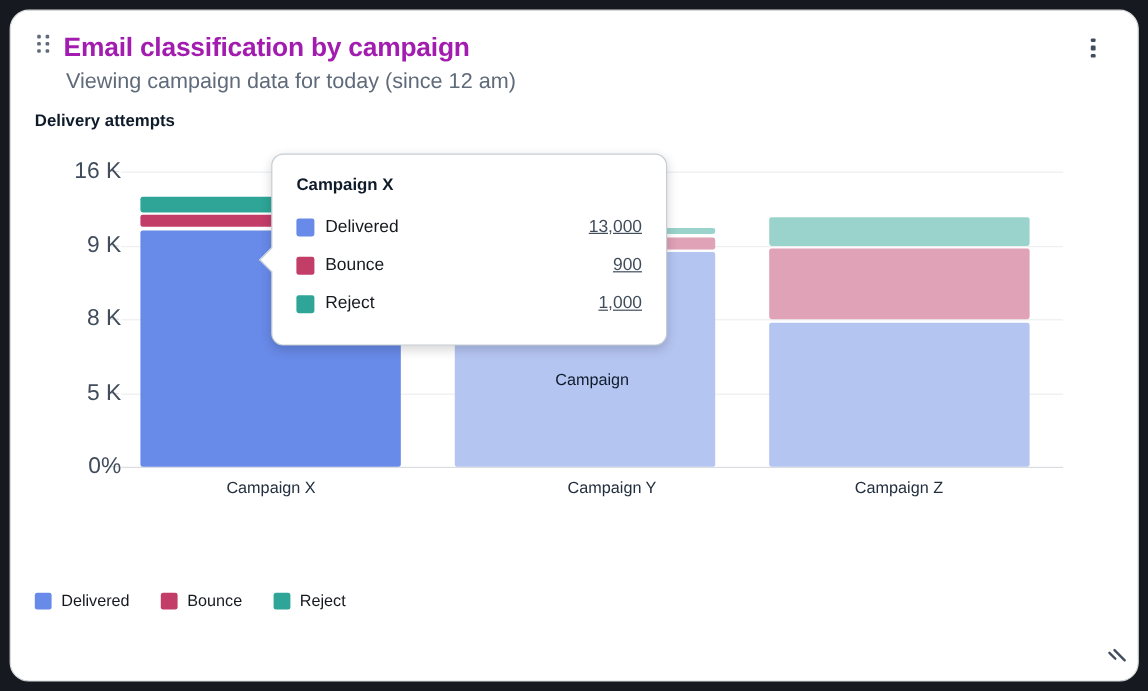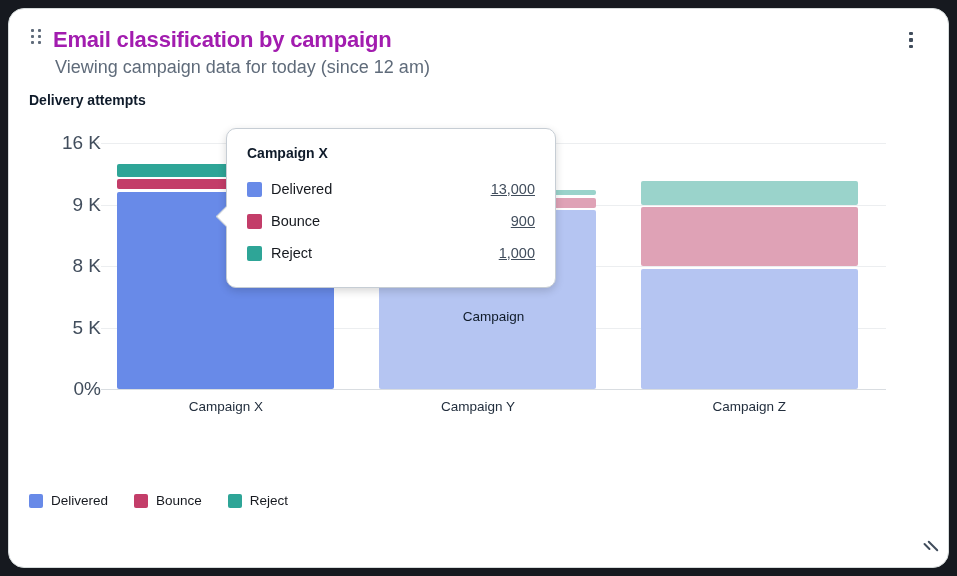--- a/index.html
+++ b/index.html
@@ -211,21 +211,21 @@
           <div class="seg" style="background: rgb(104, 138, 232); bottom: 0px; height: 197.375px;"></div>
           <div class="seg" style="background: rgb(195, 61, 105); bottom: 199.875px; height: 9.8px;"></div>
           <div class="seg" style="background: rgb(46, 165, 151); bottom: 212.175px; height: 12.875px;"></div>
         </div>
         <div class="xtick" style="left: 124.833px;">Campaign X</div>
         <div class="bar-group" style="left: 278px; width: 217px; height: 246px;">
           <div class="seg" style="background: rgb(181, 197, 242); bottom: 0px; height: 178.925px;"></div>
           <div class="seg" style="background: rgb(223, 162, 182); bottom: 181.425px; height: 9.8px;"></div>
           <div class="seg" style="background: rgb(154, 211, 203); bottom: 193.725px; height: 5.1875px;"></div>
         </div>
-        <div class="xtick" style="left: 377px;">Campaign Y</div>
+        <div class="xtick" style="left: 409px;">Campaign Y</div>
         <div class="bar-group" style="left: 539.667px; width: 217px; height: 246px;">
           <div class="seg" style="background: rgb(181, 197, 242); bottom: 0px; height: 120.5px;"></div>
           <div class="seg" style="background: rgb(223, 162, 182); bottom: 123px; height: 59px;"></div>
           <div class="seg" style="background: rgb(154, 211, 203); bottom: 184.5px; height: 23.6375px;"></div>
         </div>
         <div class="xtick" style="left: 648.167px; text-align: right;">Campaign Z</div>
       </div>
     <div id="x-axis-title">Campaign</div>
   </div>
 

